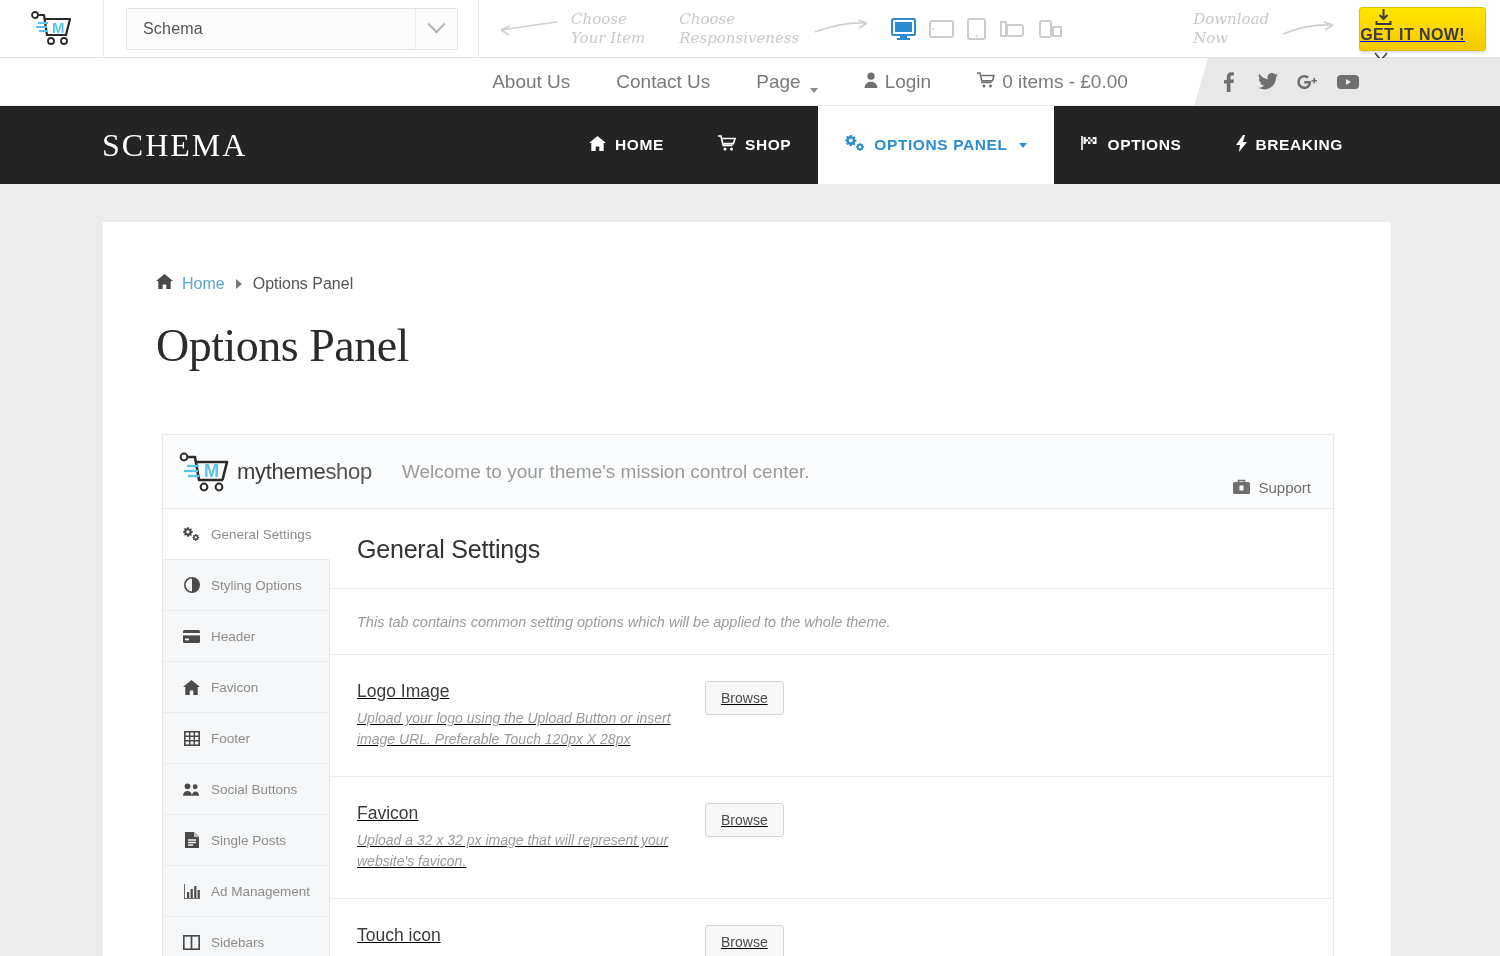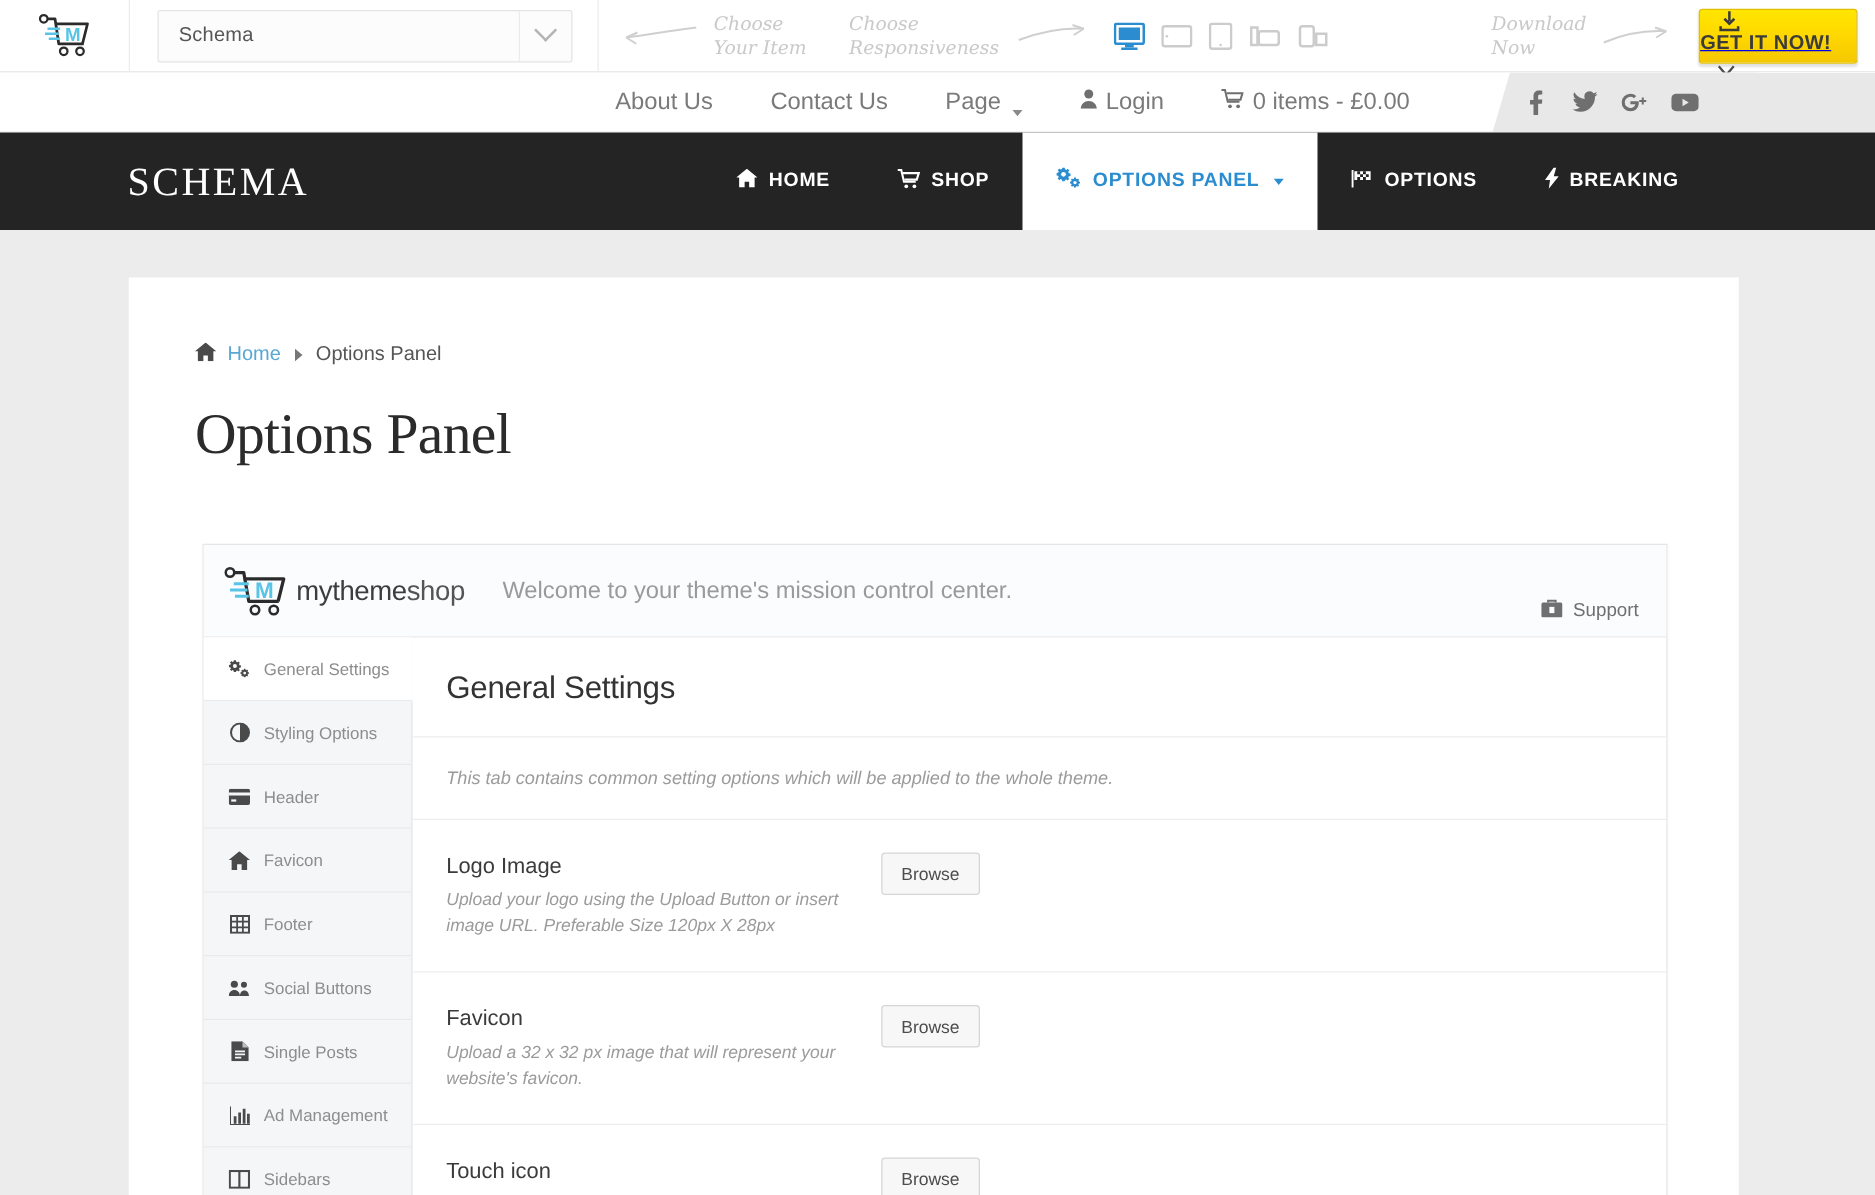--- a/index.html
+++ b/index.html
@@ -302,20 +302,21 @@
     font-style: italic;
     color: #9b9b9b;
     font-size: 14.5px;
     border-bottom: 1px solid #ededed;
   }
   .opt-row {
     display: flex; align-items: flex-start;
     padding: 26px 0 26px 27px;
     border-bottom: 1px solid #ededed;
     min-height: 122px;
+    text-decoration: underline;
   }
   .opt-label { width: 343px; flex: 0 0 343px; }
   .opt-label .t {
     font-size: 17.5px; color: #3b3b3b;
     margin-bottom: 6px; font-weight: normal;
   }
   .opt-label .d {
     font-size: 14px; color: #9b9b9b;
     font-style: italic; line-height: 21px;
   }
@@ -697,21 +698,21 @@
           </a>
         </div>
 
         <div class="opanel-main">
           <h2 class="main-title">General Settings</h2>
           <div class="main-desc">This tab contains common setting options which will be applied to the whole theme.</div>
 
           <div class="opt-row">
             <div class="opt-label">
               <div class="t">Logo Image</div>
-              <div class="d">Upload your logo using the Upload Button or insert image URL. Preferable Size 120px X 28px</div>
+              <div class="d">Upload your logo using the Upload Button or insert image URL. Preferable Touch 120px X 28px</div>
             </div>
             <button class="browse-btn">Browse</button>
           </div>
 
           <div class="opt-row">
             <div class="opt-label">
               <div class="t">Favicon</div>
               <div class="d">Upload a 32 x 32 px image that will represent your website's favicon.</div>
             </div>
             <button class="browse-btn">Browse</button>

